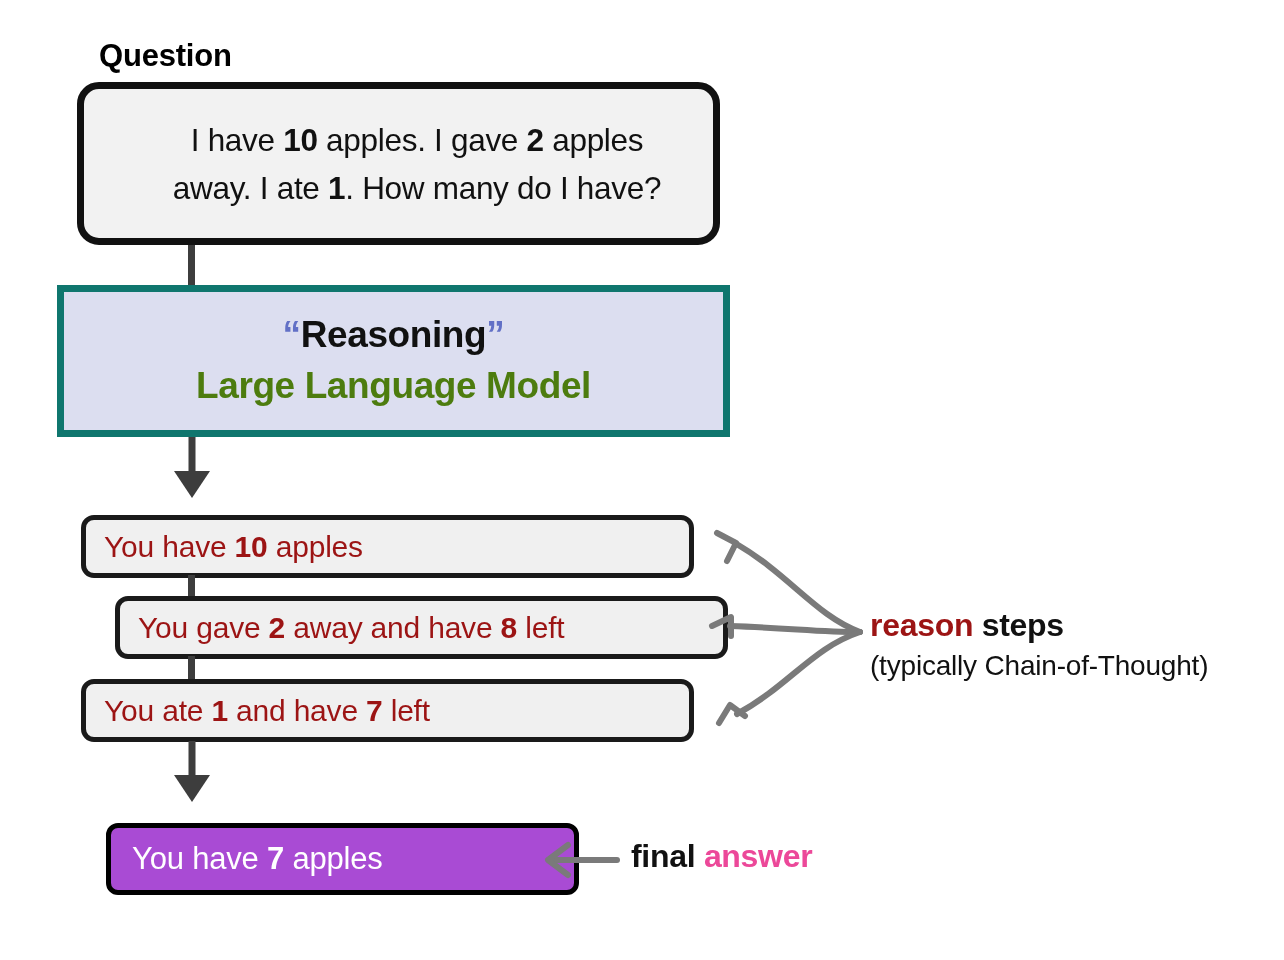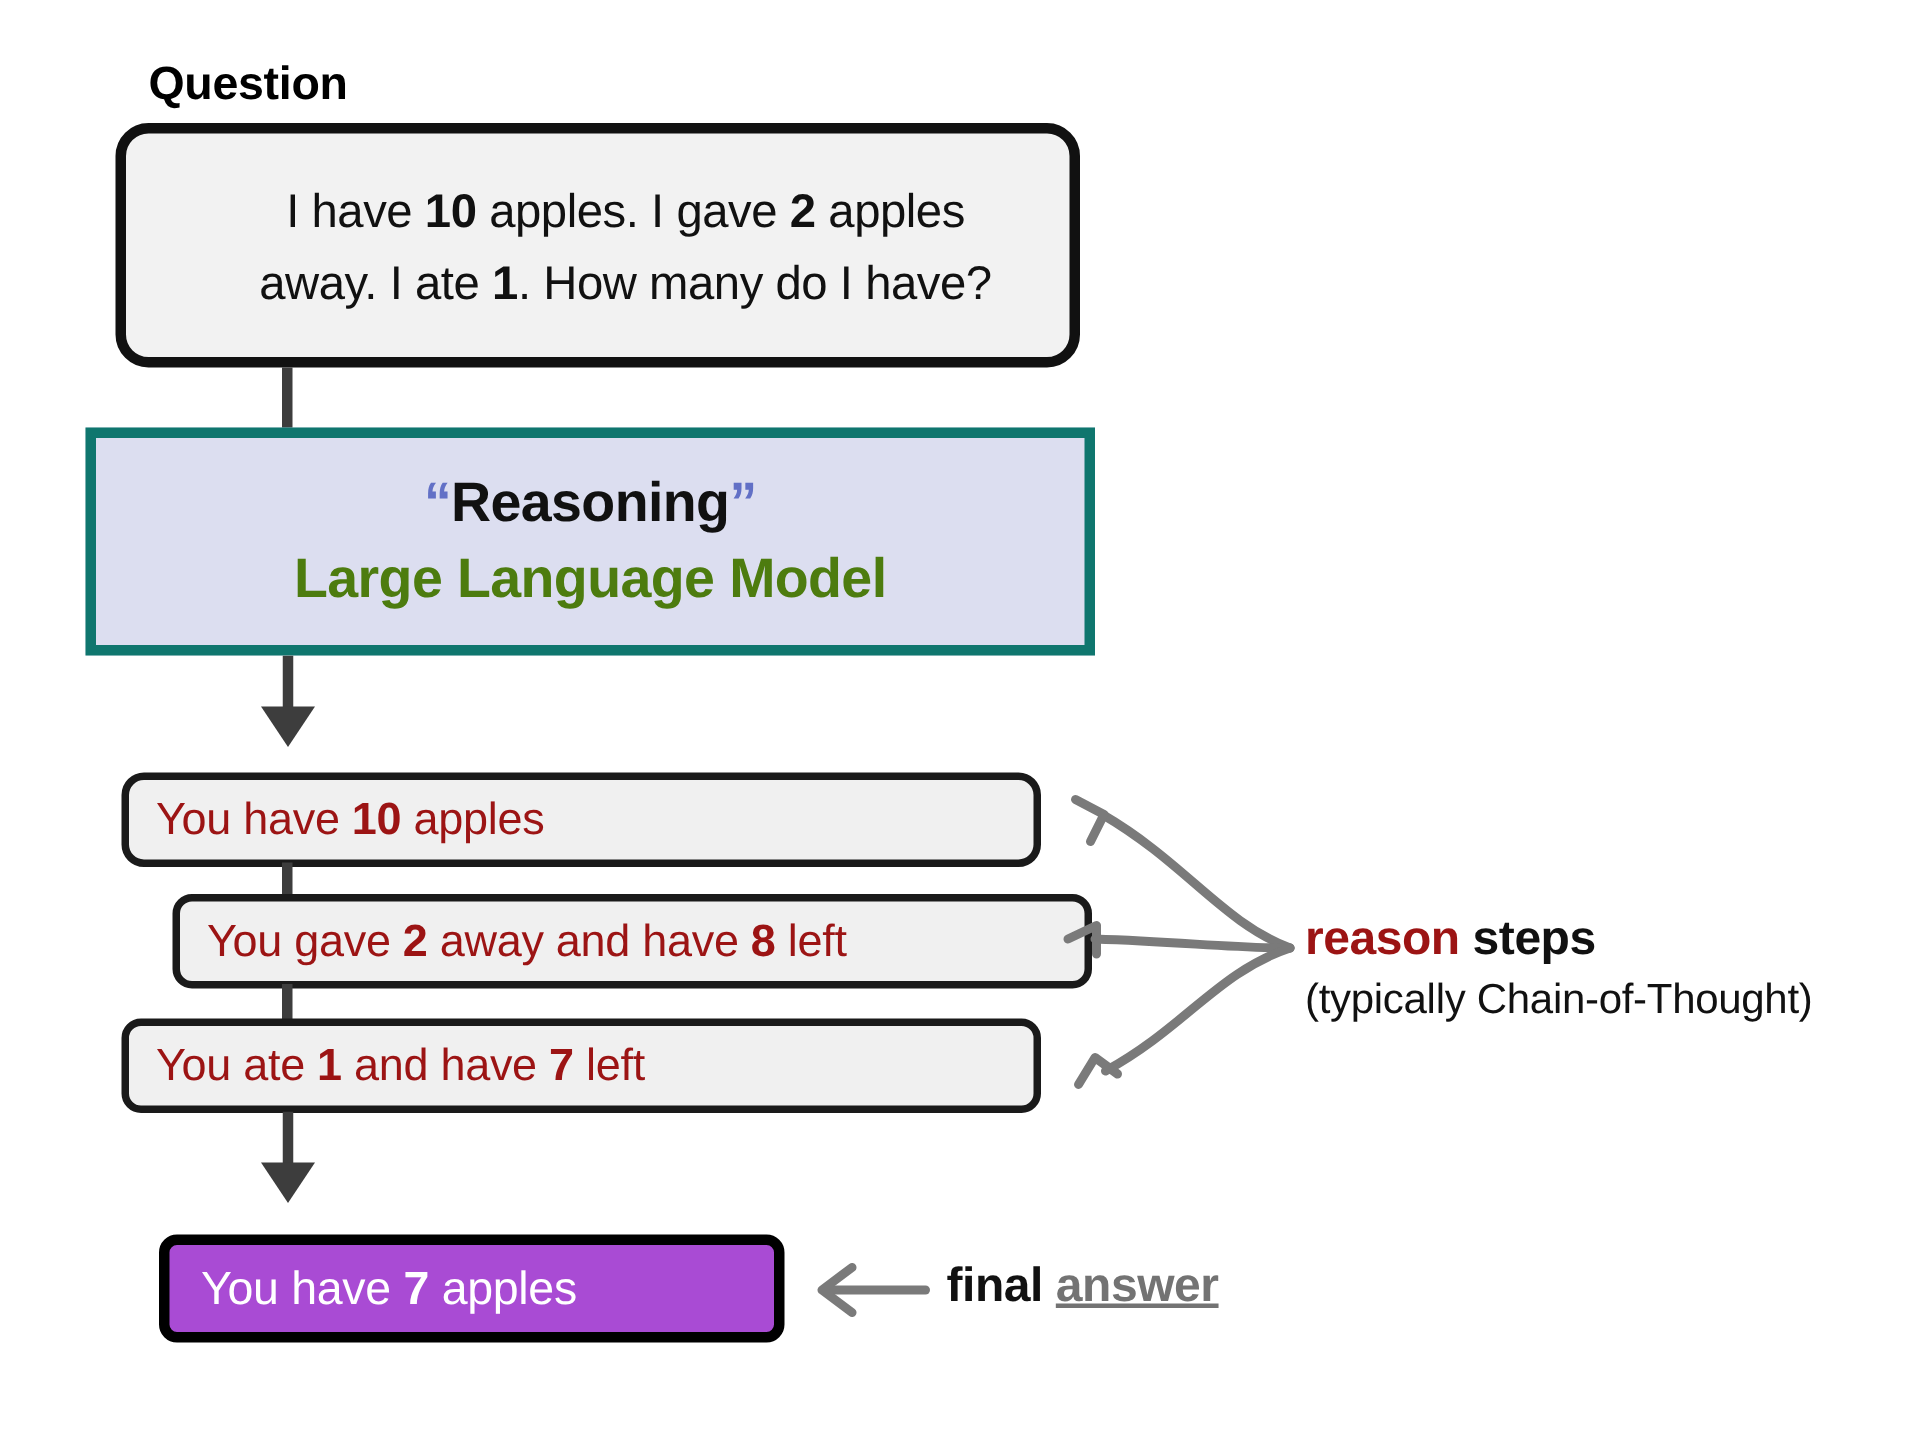--- a/index.html
+++ b/index.html
@@ -126,21 +126,21 @@
     align-items: center;
   }
   .step-text {
     font-size: 30px;
     color: #9c1414;
     padding-left: 18px;
     letter-spacing: -0.2px;
     white-space: nowrap;
   }
   .step-text b { font-weight: bold; }
-  #step-box-0 { top: 515px; border-radius: 15px; }
+  #step-box-0 { top: 515px; }
   #step-box-1 { top: 596px; margin-left: 34px; }
   #step-box-2 { top: 679px; }
 
   
   #stub-0-1 { left: 188px; top: 575px; width: 7px; height: 24px; }
   #stub-1-2 { left: 188px; top: 656px; width: 7px; height: 26px; }
 
   
   #reason-steps-annotation {
     position: absolute;
@@ -162,25 +162,25 @@
     letter-spacing: -0.2px;
     white-space: nowrap;
     margin-top: 6px;
   }
 
   
   #answer-box {
     position: absolute;
     left: 106px;
     top: 823px;
-    width: 417px;
+    width: 473px;
     height: 72px;
     box-sizing: border-box;
     background: #a94bd4;
-    border: 7px solid #000000;
+    border: 5px solid #000000;
     border-radius: 12px;
     display: flex;
     align-items: center;
   }
   #answer-text {
     font-size: 31px;
     color: #ffffff;
     padding-left: 21px;
     letter-spacing: -0.2px;
     white-space: nowrap;
@@ -191,21 +191,21 @@
   #final-answer-label {
     position: absolute;
     left: 631px;
     top: 838px;
     font-size: 32px;
     font-weight: bold;
     letter-spacing: -0.3px;
     color: #111111;
     white-space: nowrap;
   }
-  #final-answer-label .hl { color: #737373; text-decoration: underline; }
+  #final-answer-label .hl { color: #ec4899; }
 
   svg.overlay {
     position: absolute;
     left: 0; top: 0;
     width: 1284px;
     height: 960px;
     pointer-events: none;
   }
 </style>
 </head>

